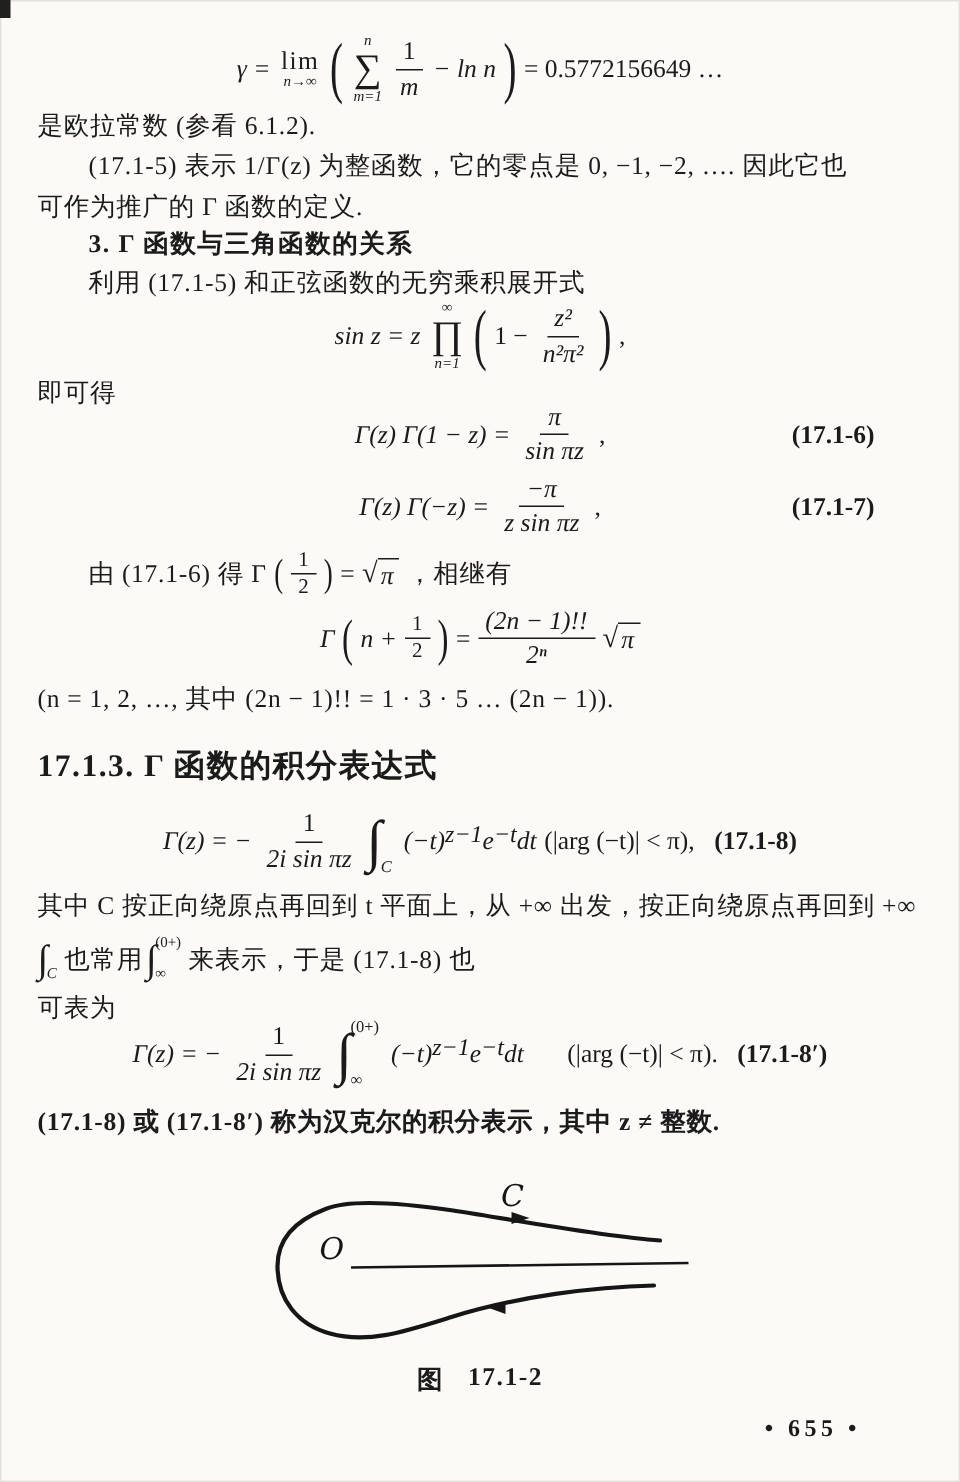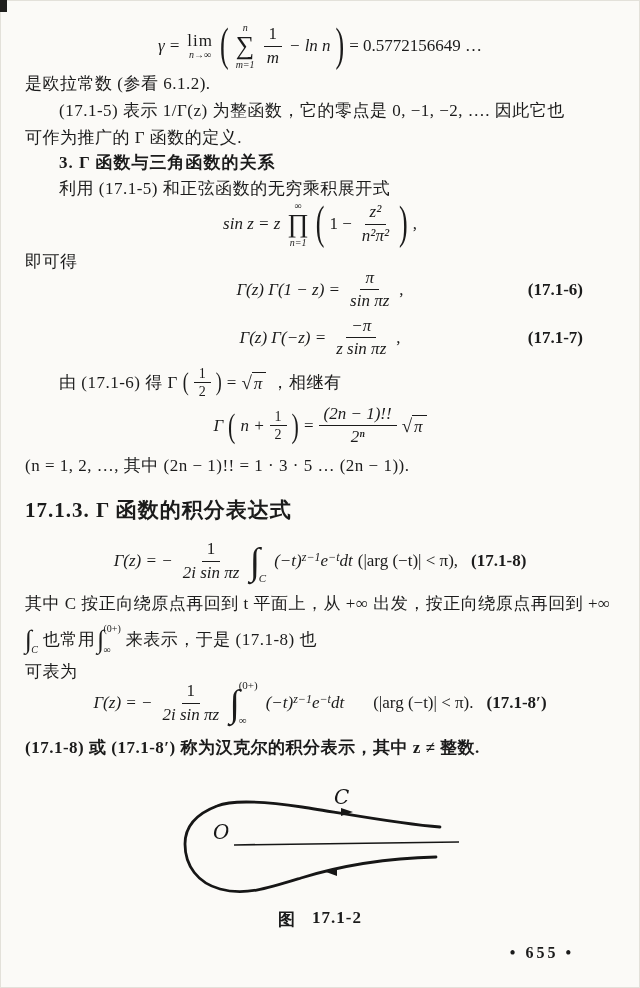--- a/index.html
+++ b/index.html
@@ -40,21 +40,21 @@
   .bigp-md { font-size:22px; transform:scaleY(1.55); }
   .bigp-sm { font-size:18px; transform:scaleY(1.45); }
 
   
   .intop { display:inline-flex; align-items:center; vertical-align:middle; }
   .intsign { font-size:38px; line-height:1; font-weight:300; }
   .intlims { display:inline-flex; flex-direction:column; justify-content:space-between; height:46px; font-size:11px; line-height:1; margin-left:-1px; margin-right:3px; }
   .iint .intsign { font-size:26px; }
   .iint .intlims { height:31px; font-size:10px; }
 
-  sup.s { font-size:12px; vertical-align:5px; line-height:0; font-style:italic; }
+  sup.s { font-size:16px; vertical-align:5px; line-height:0; font-style:italic; }
 
   .sqrt { white-space:nowrap; display:inline-flex; align-items:flex-start; }
   .sqrt .rsign { font-size:19px; }
   .sqrt .rad { border-top:1.5px solid #1b1b1b; padding:1px 4px 0 2px; font-style:italic; }
 
   .eqtag { position:absolute; right:32px; font-weight:bold; }
   .eqtag-in { font-weight:bold; margin-left:8px; }
 
   .figcap { display:flex; justify-content:center; gap:16px; font-weight:600; letter-spacing:1px; }
   .pagenum { position:absolute; top:944px; right:66px; font-weight:bold; letter-spacing:3px; font-size:16px; }

